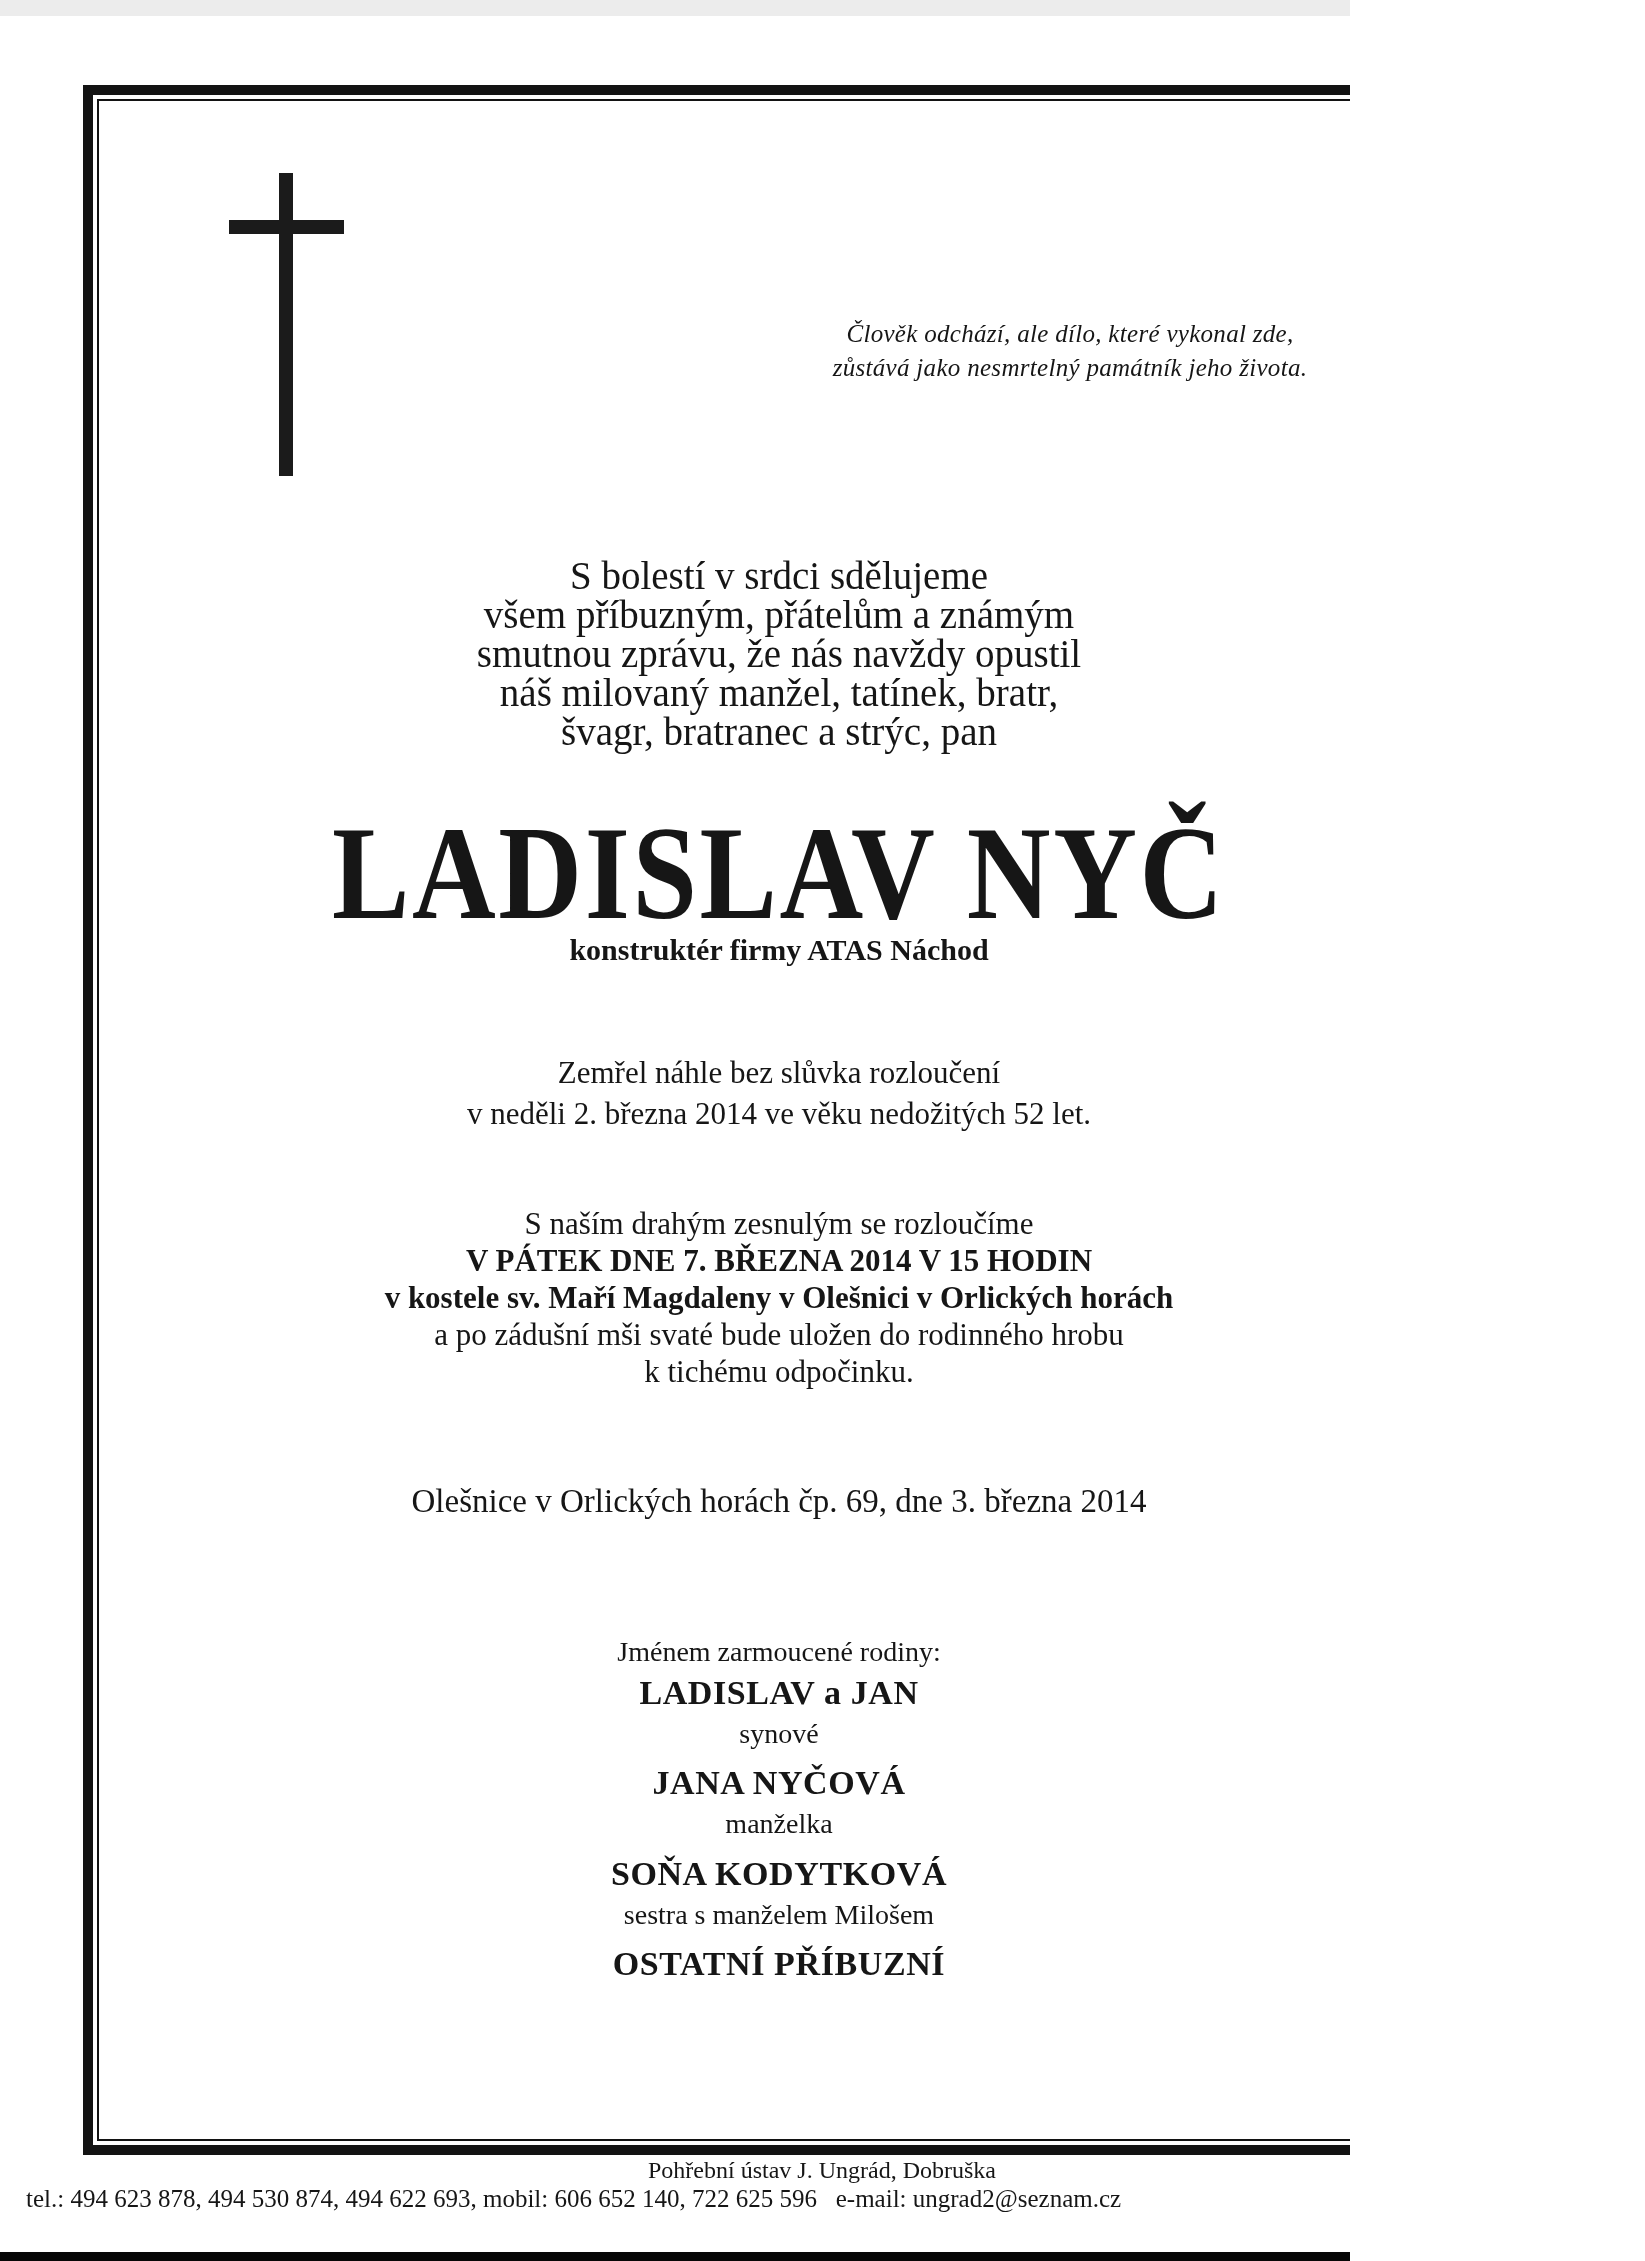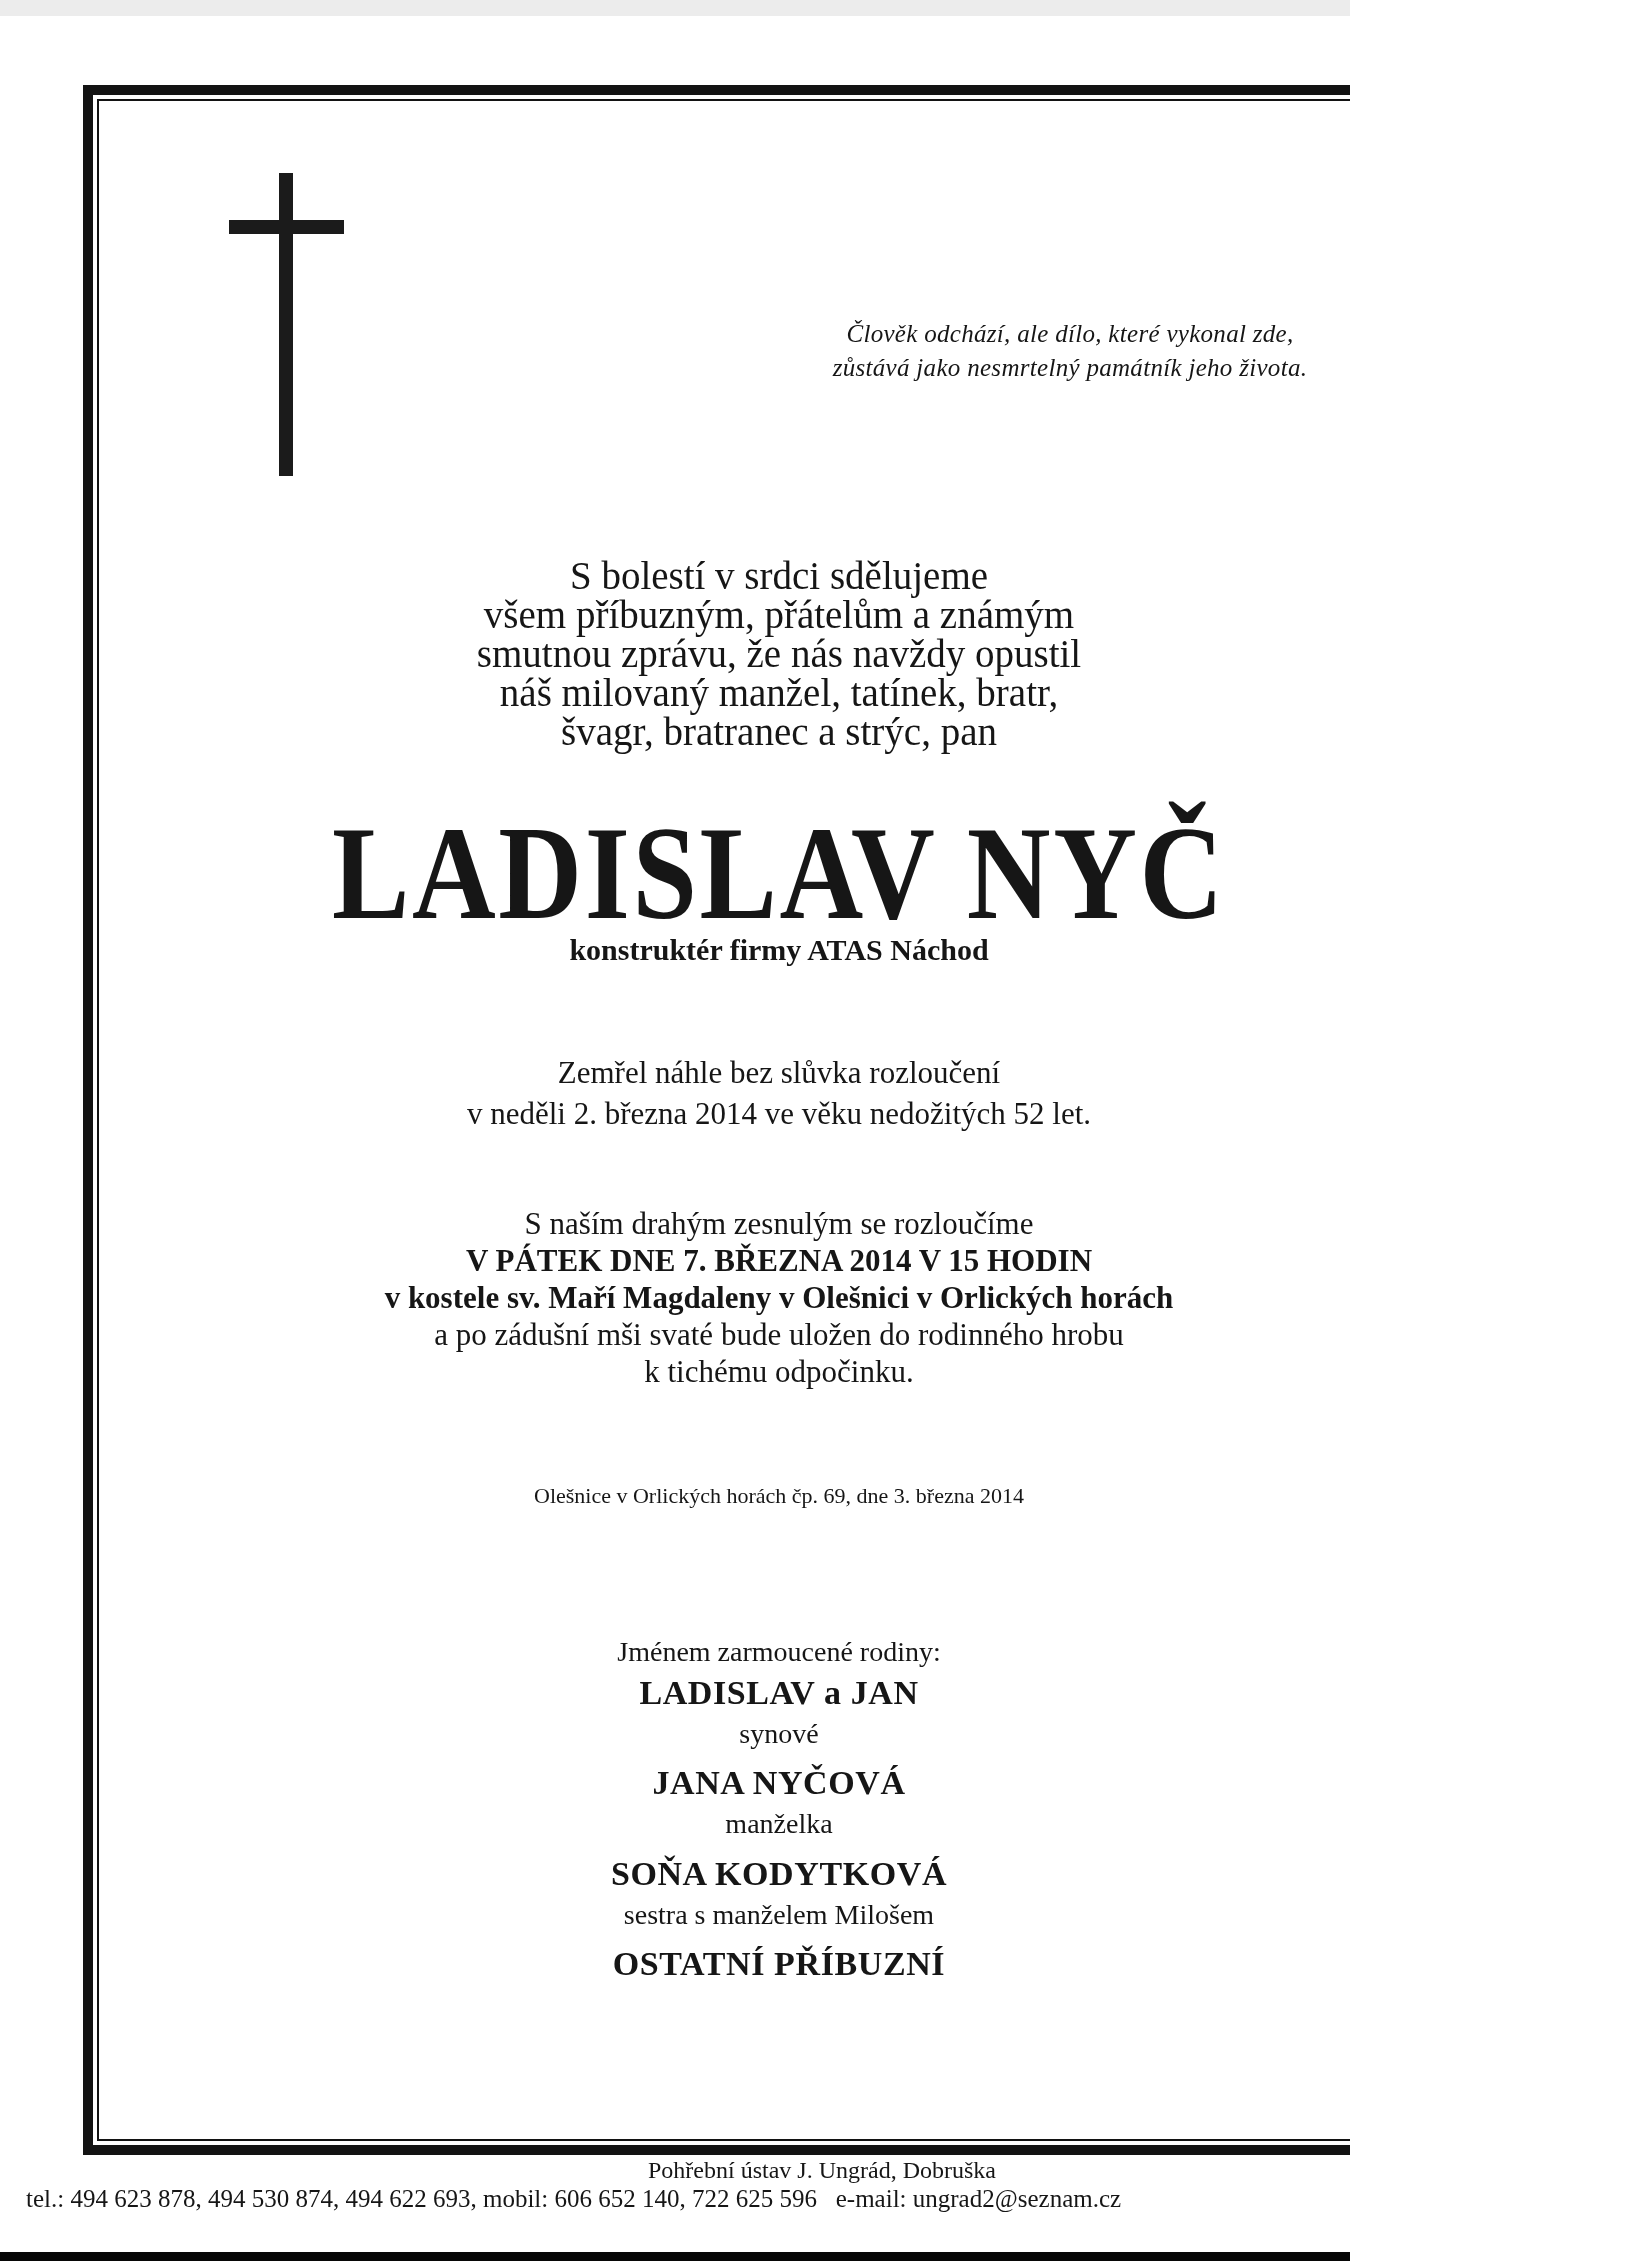--- a/index.html
+++ b/index.html
@@ -55,21 +55,21 @@
     transform:scaleY(1.15); transform-origin:center;
     white-space:nowrap;
   }
   .subtitle { top:933px; font-size:30px; font-weight:bold; }
 
   .death { top:1052px; font-size:31px; line-height:41px; }
 
   .farewell { top:1205px; font-size:31px; line-height:37px; }
   .farewell .b { font-weight:bold; }
 
-  .dateline { top:1483px; font-size:22px; }
+  .dateline { top:1483px; font-size:33px; }
 
   .family-intro { top:1636px; font-size:28px; }
 
   .family { top:1671px; }
   .family .entry { margin-bottom:8.4px; }
   .family .fname { font-size:34px; font-weight:bold; line-height:43px; letter-spacing:0.6px; }
   .family .frel  { font-size:28px; line-height:39px; }
 
   .footer1 { position:absolute; left:26px; top:2157px; width:1592px; text-align:center; font-size:24px; }
   .footer2 { position:absolute; left:26px; top:2185px; width:1592px; text-align:left; font-size:25px; white-space:pre; }

